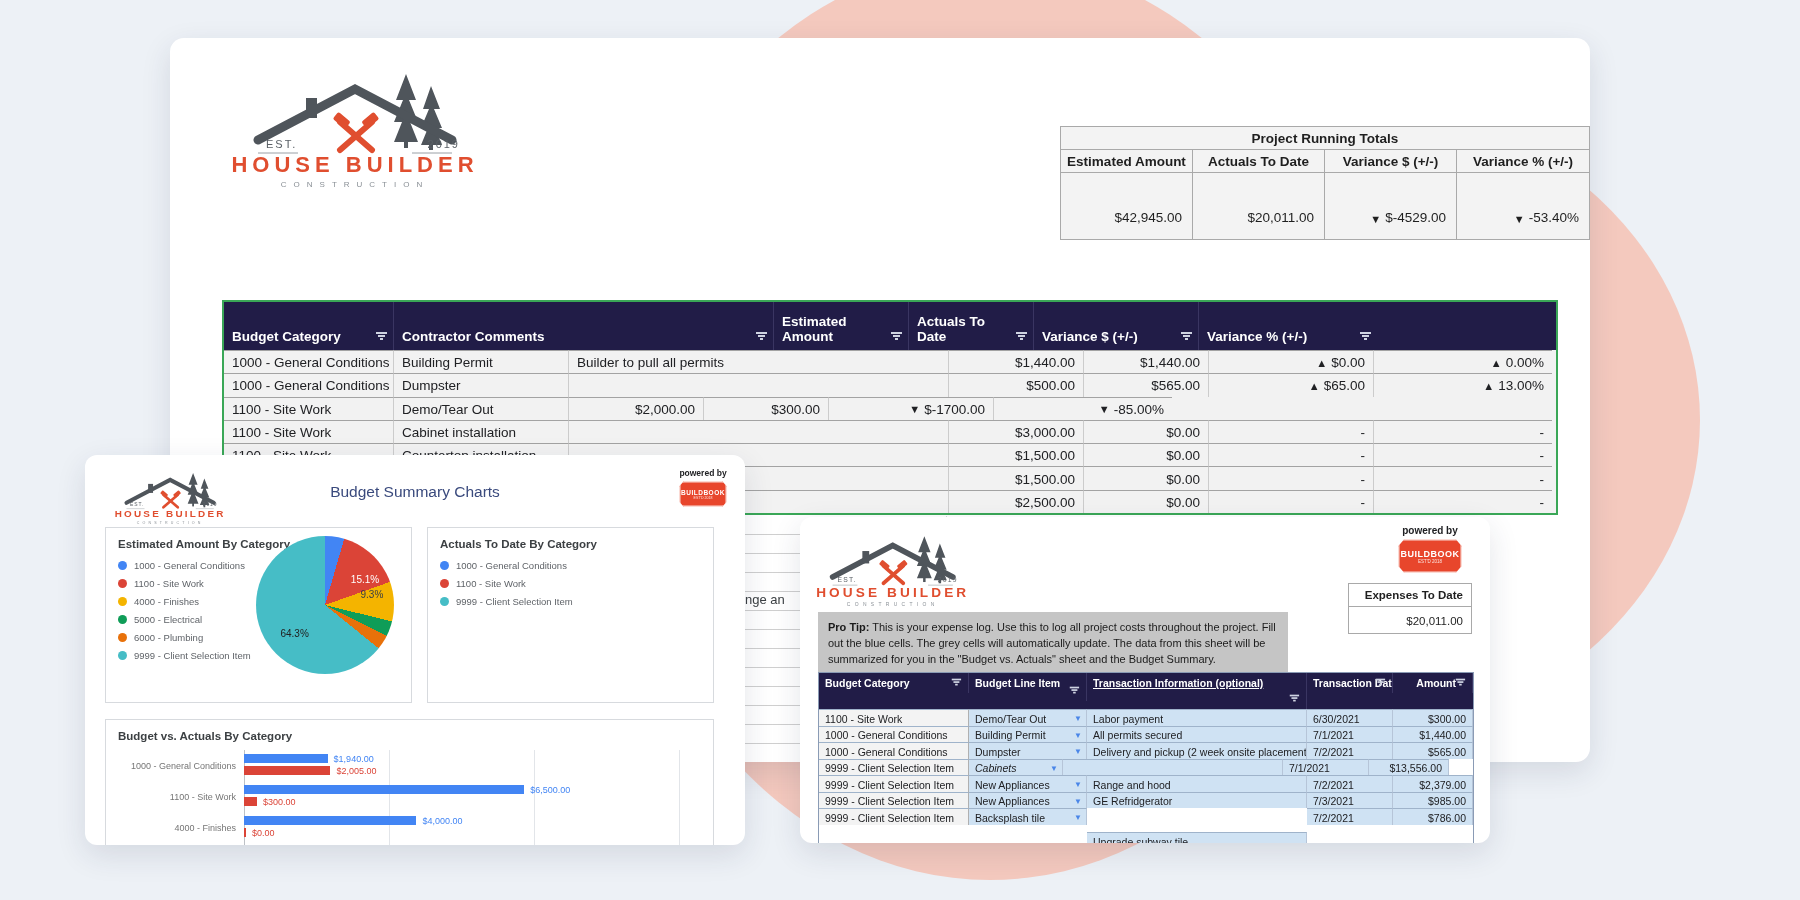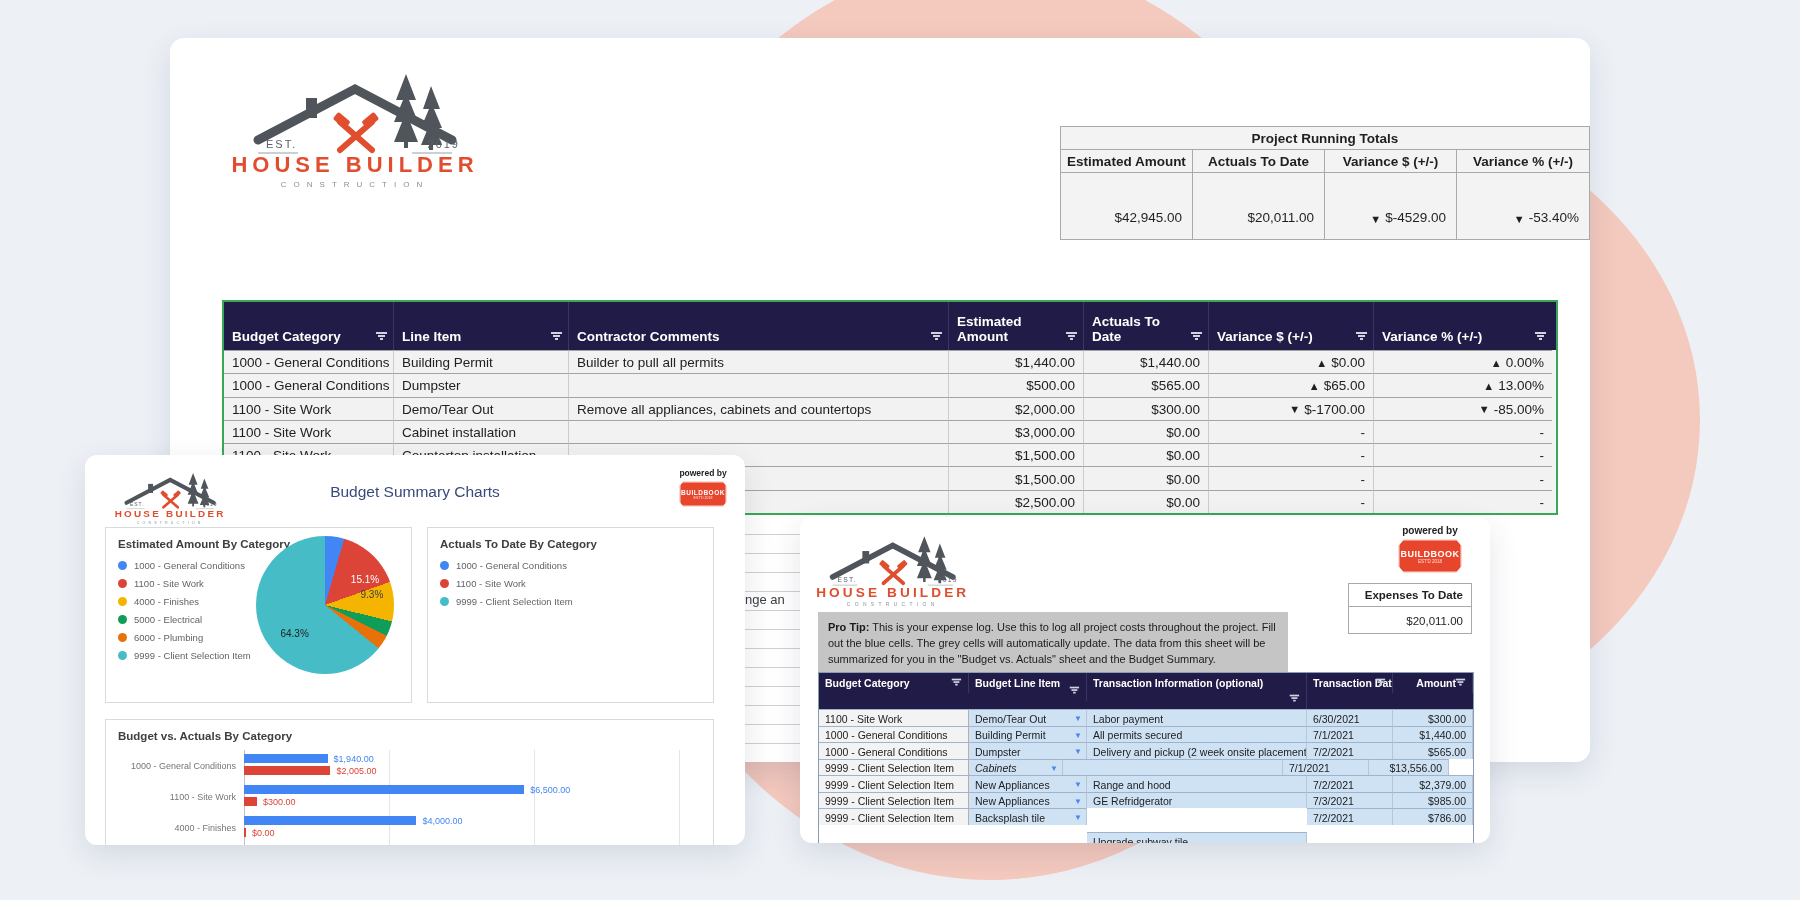--- a/index.html
+++ b/index.html
@@ -207,28 +207,20 @@
     <div class="btable" style="left:52px;top:262px;width:1332px;">
       <div class="brow bhead" id="btable-head">
           <div class="bhcell" style="width: 170px; height: 48px;">
             <span>Budget Category</span>
             <div class="ficon">
               <i class="f1"></i>
               <i class="f2"></i>
               <i class="f3"></i>
             </div>
           </div>
-          <div class="bhcell" style="width: 175px; height: 48px;">
-            <span>Line Item</span>
-            <div class="ficon">
-              <i class="f1"></i>
-              <i class="f2"></i>
-              <i class="f3"></i>
-            </div>
-          </div>
           <div class="bhcell" style="width: 380px; height: 48px;">
             <span>Contractor Comments</span>
             <div class="ficon">
               <i class="f1"></i>
               <i class="f2"></i>
               <i class="f3"></i>
             </div>
           </div>
           <div class="bhcell" style="width: 135px; height: 48px;">
             <span>Estimated Amount</span>
@@ -278,21 +270,20 @@
             <div class="bcell" style="width: 175px; height: 23.3px;">Dumpster</div>
             <div class="bcell" style="width: 380px; height: 23.3px;"></div>
             <div class="bcell num" style="width: 135px; height: 23.3px;">$500.00</div>
             <div class="bcell num" style="width: 125px; height: 23.3px;">$565.00</div>
             <div class="bcell num red" style="width: 165px;"><span class="arr">▲</span>$65.00</div>
             <div class="bcell num red" style="width: 178px;"><span class="arr">▲</span>13.00%</div>
           </div>
           <div class="brow">
             <div class="bcell" style="width: 170px; height: 23.3px;">1100 - Site Work</div>
             <div class="bcell" style="width: 175px; height: 23.3px;">Demo/Tear Out</div>
-            <div class="bcell" style="width: 380px; height: 23.3px;">Remove all appliances, cabinets and countertops</div>
             <div class="bcell num" style="width: 135px; height: 23.3px;">$2,000.00</div>
             <div class="bcell num" style="width: 125px; height: 23.3px;">$300.00</div>
             <div class="bcell num green" style="width: 165px;"><span class="arr">▼</span>$-1700.00</div>
             <div class="bcell num green" style="width: 178px;"><span class="arr">▼</span>-85.00%</div>
           </div>
           <div class="brow">
             <div class="bcell" style="width: 170px; height: 23.3px;">1100 - Site Work</div>
             <div class="bcell" style="width: 175px; height: 23.3px;">Cabinet installation</div>
             <div class="bcell" style="width: 380px; height: 23.3px;"></div>
             <div class="bcell num" style="width: 135px; height: 23.3px;">$3,000.00</div>
@@ -495,21 +486,21 @@
           <div class="ehcell" style="width: 150px; height: 20px;"><span>Budget Category</span><div class="ficon">
               <i class="f1"></i>
               <i class="f2"></i>
               <i class="f3"></i>
             </div></div>
           <div class="ehcell" style="width: 118px; height: 28px;"><span>Budget Line Item</span><div class="ficon">
               <i class="f1"></i>
               <i class="f2"></i>
               <i class="f3"></i>
             </div></div>
-          <div class="ehcell" style="width: 220px; height: 36px;"><span>Transaction Information (optional)</span><div class="ficon">
+          <div class="ehcell" style="width: 220px; height: 36px; text-decoration: underline;"><span>Transaction Information (optional)</span><div class="ficon">
               <i class="f1"></i>
               <i class="f2"></i>
               <i class="f3"></i>
             </div></div>
           <div class="ehcell" style="width: 86px; height: 20px;"><span>Transaction Date</span><div class="ficon">
               <i class="f1"></i>
               <i class="f2"></i>
               <i class="f3"></i>
             </div></div>
           <div class="ehcell" style="width: 80px; height: 20px; text-align: right;"><span>Amount</span><div class="ficon">

